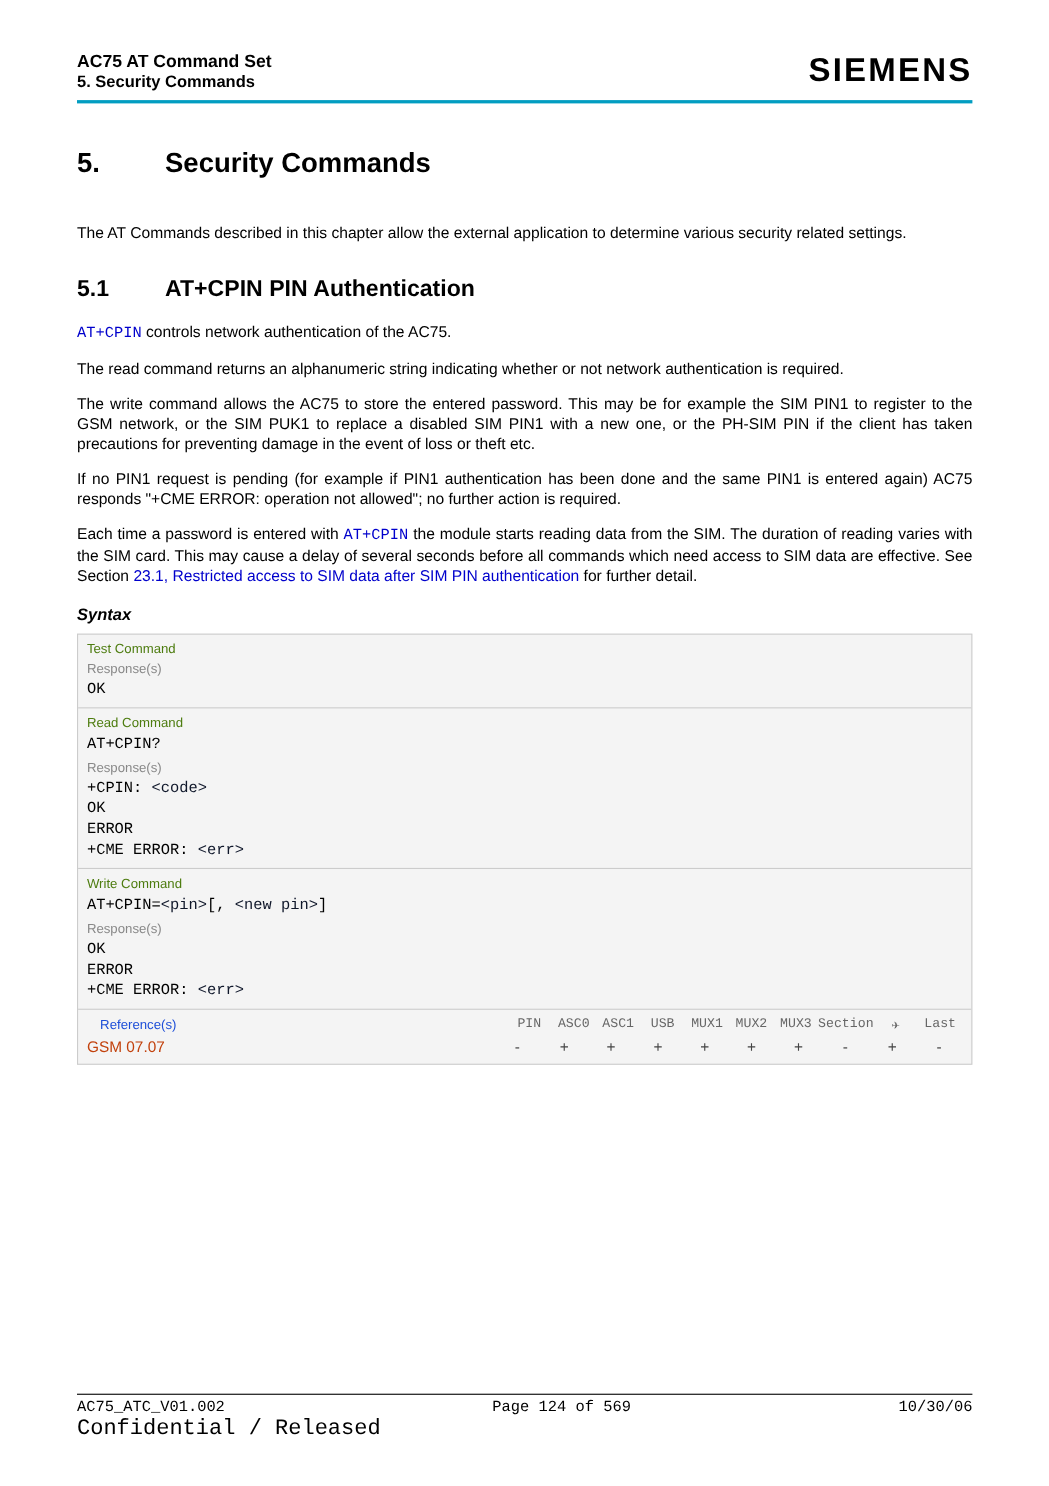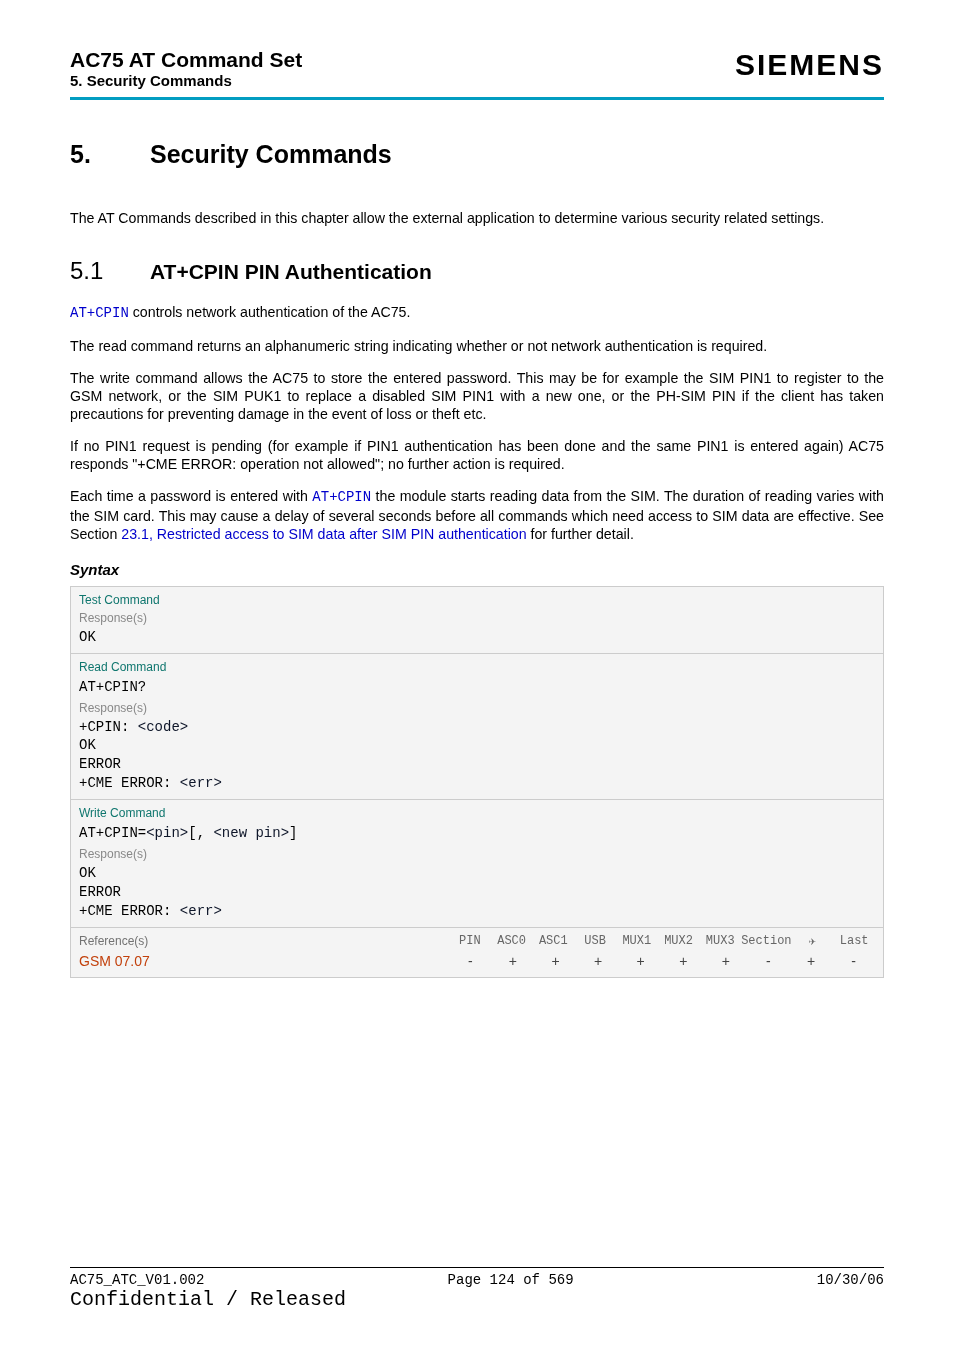--- a/index.html
+++ b/index.html
@@ -1,42 +1,42 @@
 <!DOCTYPE html>
 <html><head>
 <meta charset="utf-8">
 <style>
   * { box-sizing: border-box; margin: 0; padding: 0; }
   html, body { width: 954px; height: 1351px; background: #fff; }
   body { font-family: Arial, Helvetica, sans-serif; color: #000; position: relative; }
   .page { padding: 48px 70px 0 70px; }
   .header-row { display: flex; justify-content: space-between; align-items: flex-start; }
-  .header-left .doc-title { font-size: 21px; font-weight: bold; }
+  .header-left .doc-title { font-size: 16px; font-weight: bold; }
   .header-left .doc-section { font-size: 15px; font-weight: bold; }
   .brand { font-size: 30px; font-weight: 900; letter-spacing: 2px; color: #000; }
   .header-rule { border: none; border-top: 3px solid #029dc1; margin-top: 8px; margin-bottom: 40px; }
   .h1-row { display: flex; align-items: baseline; margin-bottom: 40px; }
   .h1-num { font-size: 25px; font-weight: bold; width: 80px; }
   .h1-text { font-size: 25px; font-weight: bold; }
   .h2-row { display: flex; align-items: baseline; margin-bottom: 18px; margin-top: 30px; }
-  .h2-num { font-size: 24px; font-weight: normal; width: 80px; }
+  .h2-num { font-size: 21px; font-weight: bold; width: 80px; }
   .h2-text { font-size: 21px; font-weight: bold; }
   .body-text { font-size: 14.2px; line-height: 1.27; text-align: justify; margin-bottom: 14px; }
   .mono-link { font-family: "Courier New", monospace; color: #0000cc; font-size: 14px; }
   .text-link { color: #0000cc; }
   .syntax-heading { font-size: 15px; font-weight: bold; font-style: italic; margin-top: 18px; margin-bottom: 8px; }
   .syntax-block { border: 1px solid #ccc; background: #f4f4f4; }
   .sb-section { padding: 6px 8px; }
-  .sb-label { font-size: 12px; color: #0f766e; margin-bottom: 4px; }
+  .sb-label { font-size: 12px; color: #4d7c0f; margin-bottom: 4px; }
   .sb-resp-label { font-size: 12px; color: #888; margin: 4px 0 3px 0; }
   .mono { font-family: "Courier New", monospace; font-size: 14px; line-height: 1.35; white-space: pre; }
   .mono-blue { color: #0f172a; }
   .sb-divider { border: none; border-top: 1px solid #ccc; }
   .ref-row { display: flex; padding: 6px 8px 2px 8px; }
-  .ref-left { flex: 0 0 370px; font-size: 12px; color: #737373; }
+  .ref-left { flex: 0 0 370px; font-size: 12px; color: #1d4ed8; margin-left: 12px; }
   .ref-cols { flex: 1; display: flex; font-size: 12px; color: #666; }
   .ref-col { flex: 1; text-align: center; font-family: Liberation Mono, monospace; }
   .ref-val-row { display: flex; padding: 2px 8px 8px 8px; }
   .ref-val-left { flex: 0 0 370px; font-size: 14px; color: #c2410c; }
   .ref-vals { flex: 1; display: flex; font-size: 14px; color: #444; }
   .ref-val { flex: 1; text-align: center; }
   .footer { position: absolute; left: 70px; right: 70px; bottom: 40px; font-family: Liberation Mono, monospace; }
   .footer-rule { border: none; border-top: 1px solid #000; margin-bottom: 4px; }
   .footer-row { display: flex; justify-content: space-between; font-size: 14px; }
   .footer-row2 { font-size: 20px; }

